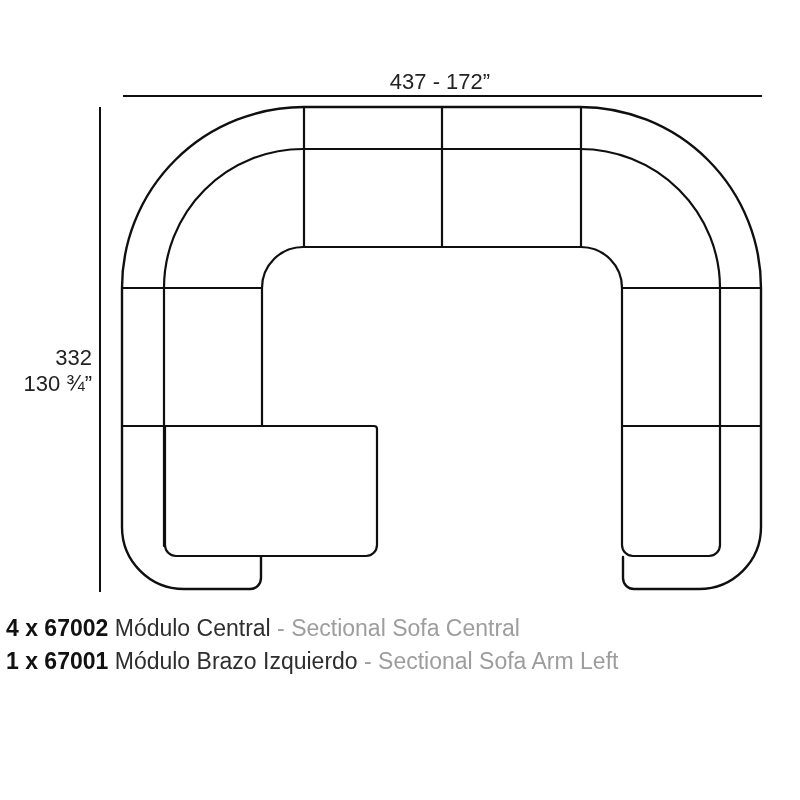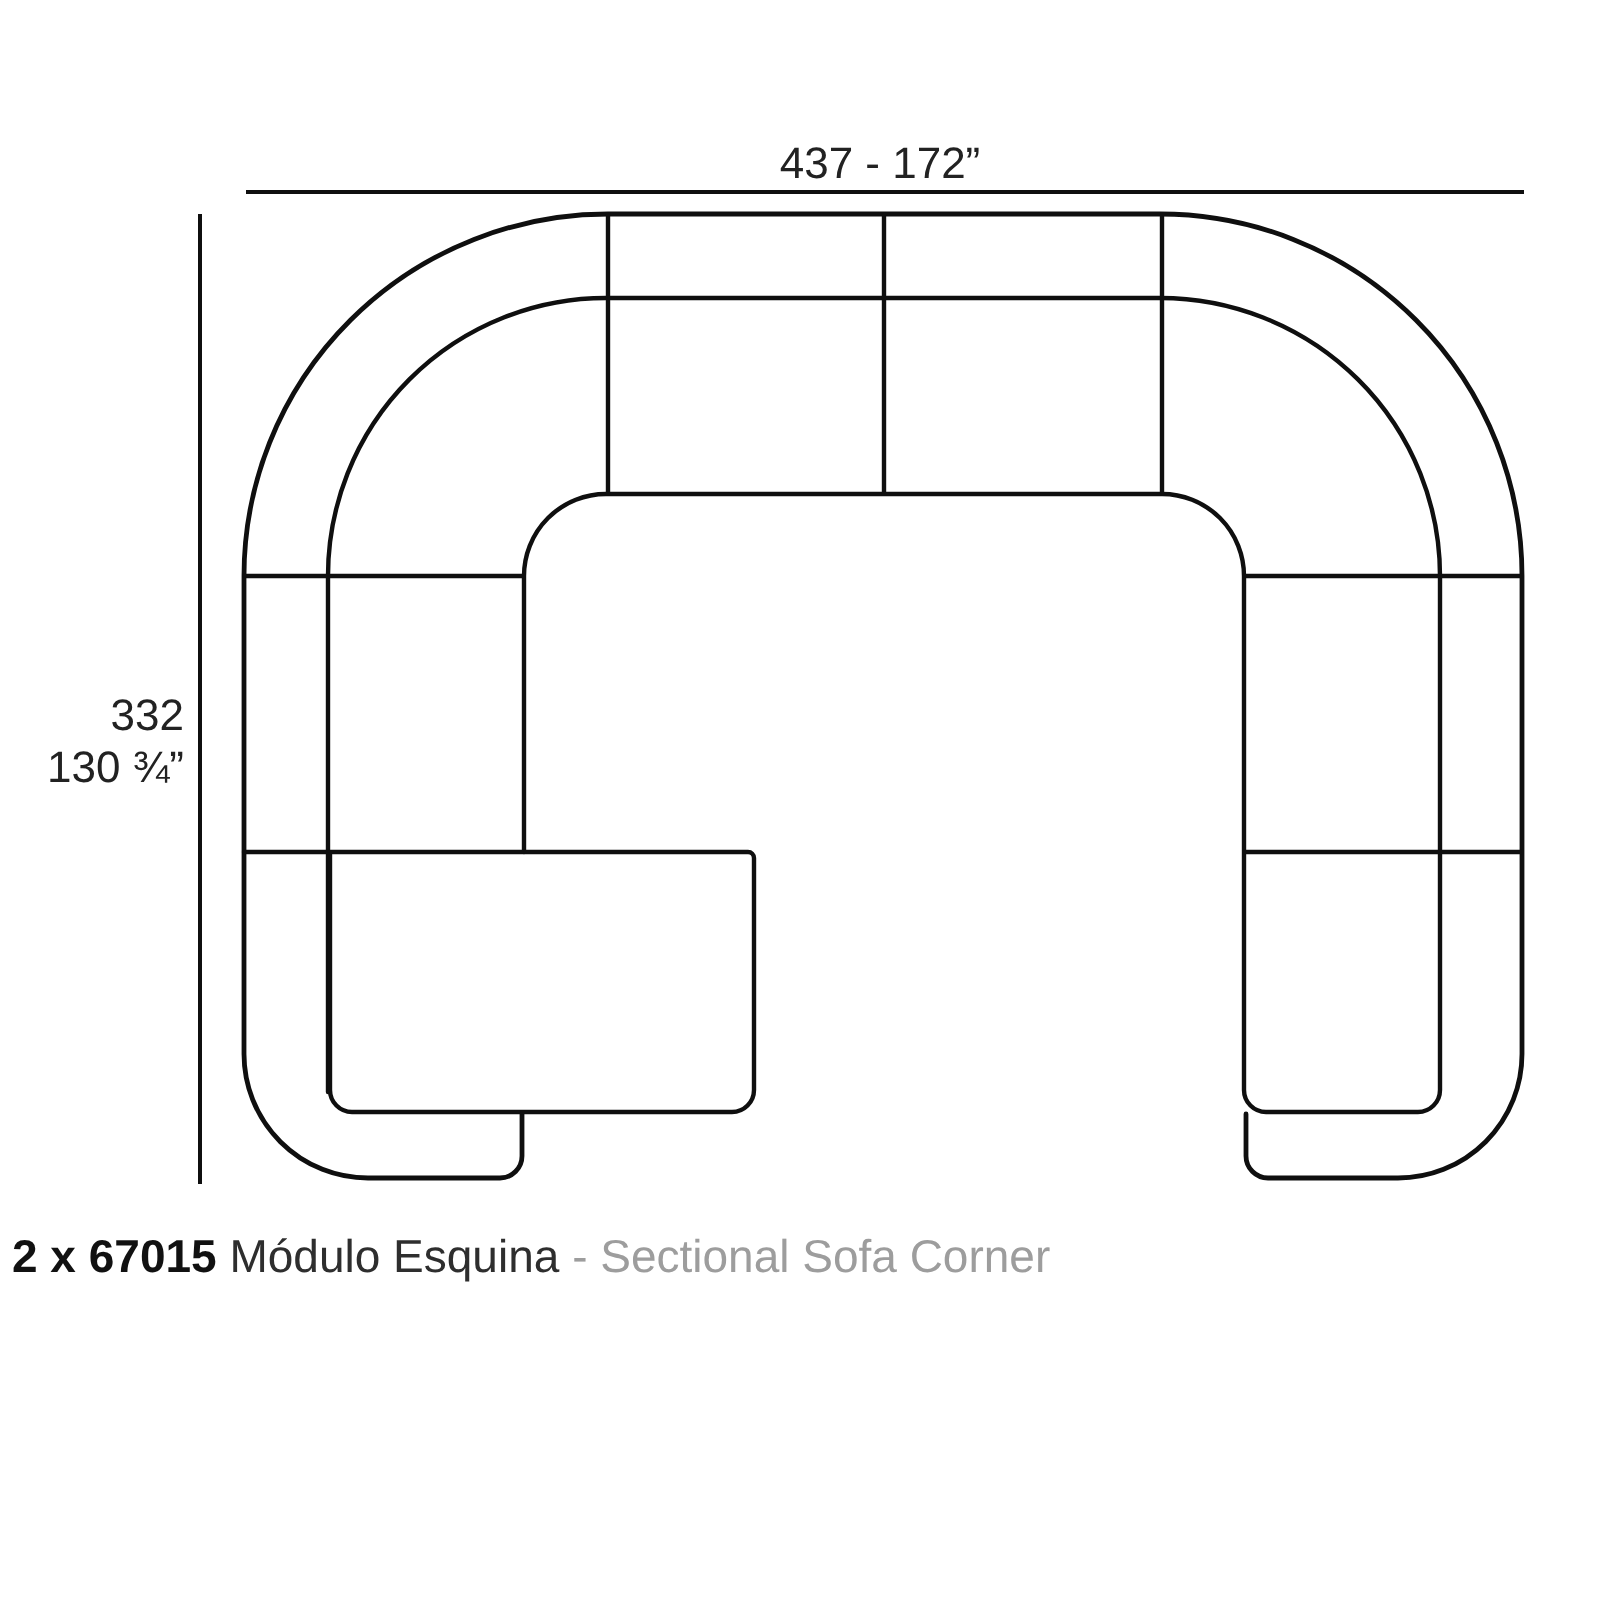--- a/index.html
+++ b/index.html
@@ -85,21 +85,24 @@
 
       <line x1="122" y1="288" x2="262" y2="288" stroke="#0f0f0f" stroke-width="2.2"></line>
 
       <line x1="622" y1="288" x2="761" y2="288" stroke="#0f0f0f" stroke-width="2.2"></line>
       <line x1="622" y1="426" x2="761" y2="426" stroke="#0f0f0f" stroke-width="2.2"></line>
     </svg>
   </div>
 
   <div class="parts-list">
 
-
+    <div class="part-row">
+      <span class="part-qty">4 x 67002</span><span> </span><span class="part-es">Módulo Central</span><span> </span><span class="part-en">- Sectional Sofa Central</span>
+    </div>
 
     <div class="part-row">
-      <span class="part-qty">2 x 67015</span><span> </span><span class="part-es">Módulo Esquina</span><span> </span><span class="part-en">- Sectional Sofa Corner</span>
+      <span class="part-qty">1 x 67001</span><span> </span><span class="part-es">Módulo Brazo Izquierdo</span><span> </span><span class="part-en">- Sectional Sofa Arm Left</span>
     </div>
+
 
 
   </div>
 </div>
 
 </body></html>

